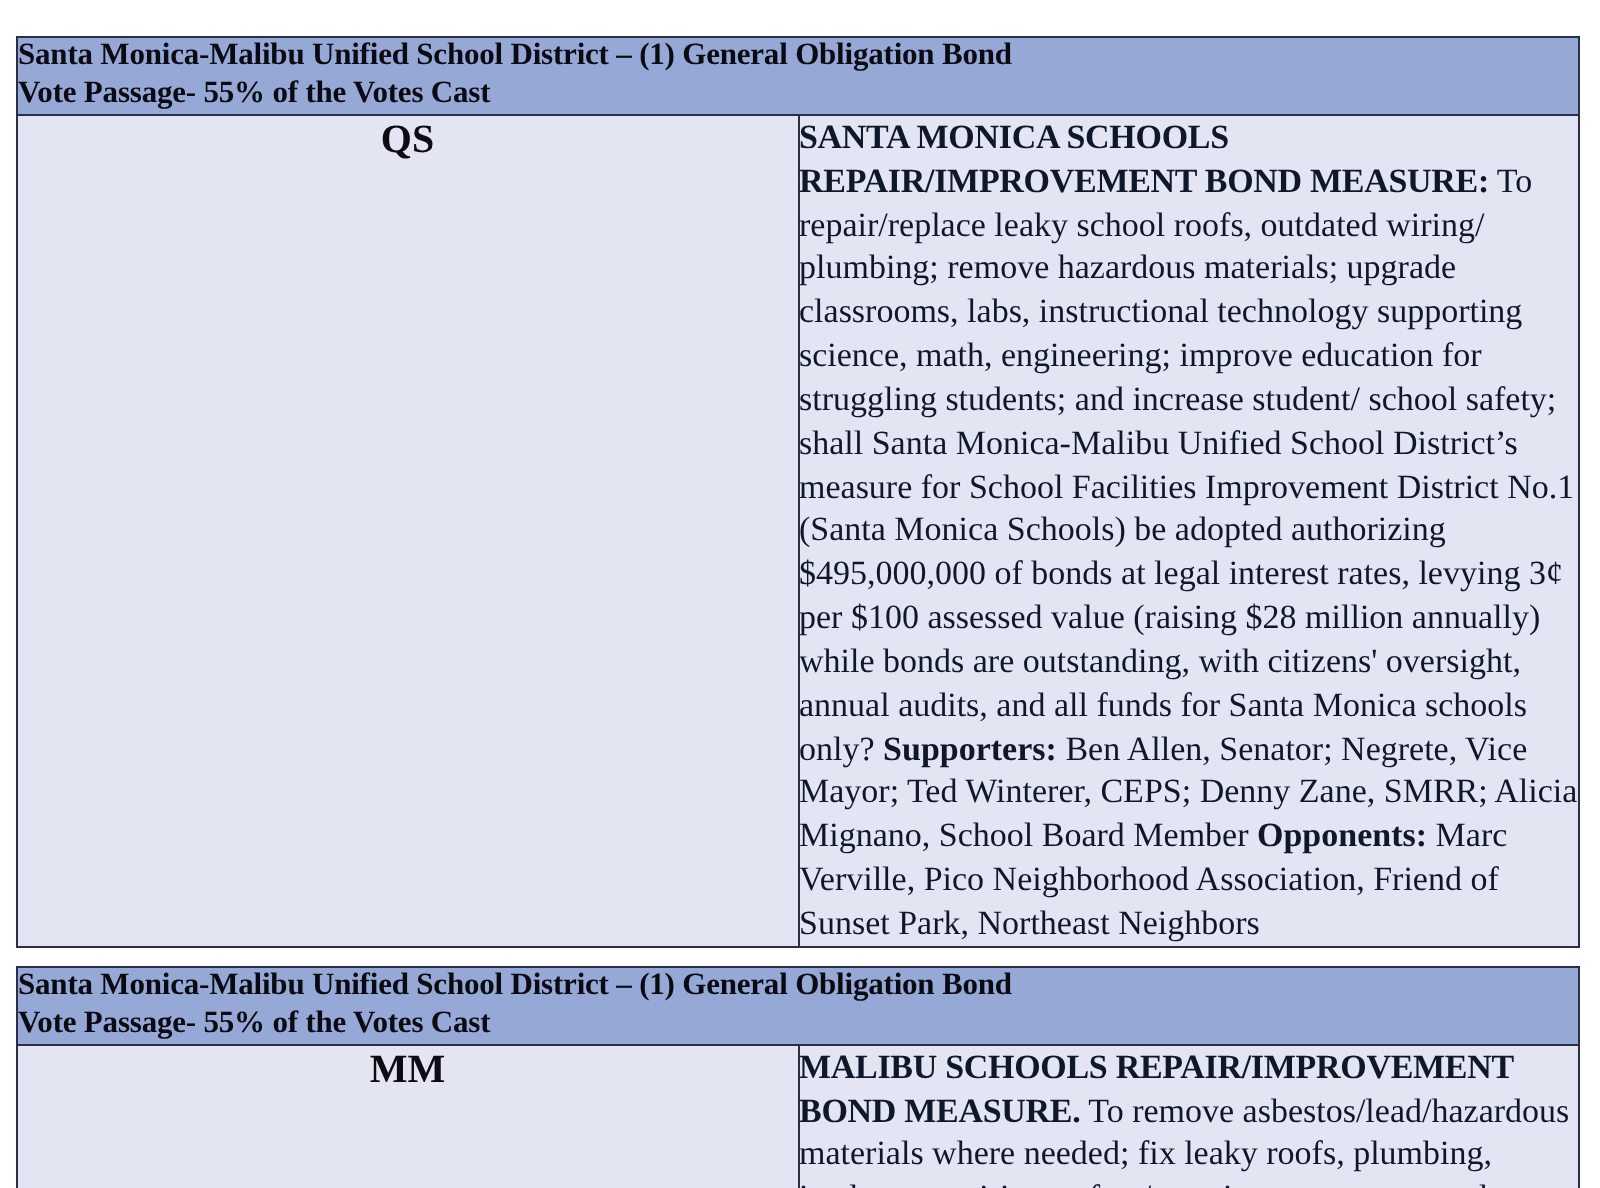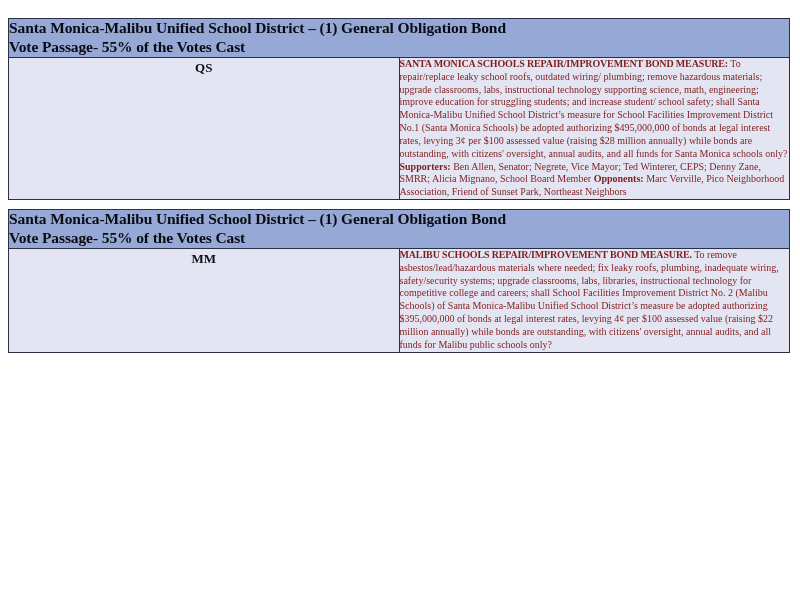--- a/index.html
+++ b/index.html
@@ -56,35 +56,35 @@
 
   
   .code-cell {
     width: 50px;
     background: #e3e6f2;
     padding: 6px 0 6px 0;
     text-align: center;
   }
   .code-text {
     font-weight: bold;
-    font-size: 13px;
+    font-size: 20px;
     line-height: 1.2;
   }
 
   .body-cell {
     background: #e3e6f2;
     padding: 6px 8px 7px 9px;
   }
 
   .measure-para {
-    font-size: 10px;
+    font-size: 17px;
     line-height: 1.285;
     text-align: left;
     margin: 0;
-    color: #7f1d1d;
+    color: #0f172a;
     hyphens: none;
   }
   .measure-para b,
   .lead-title,
   .role-label {
     font-weight: bold;
   }
   .lead-title {
     letter-spacing: -0.15px;
   }

